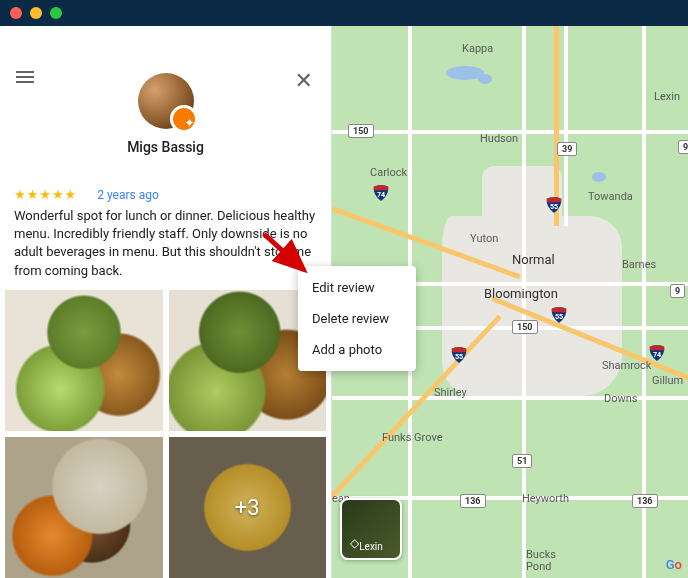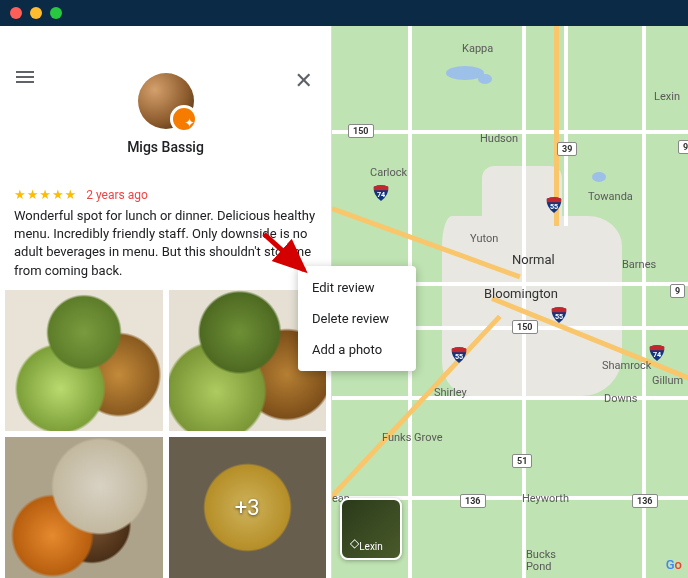--- a/index.html
+++ b/index.html
@@ -16,21 +16,21 @@
   .avatar { width: 56px; height: 56px; border-radius: 50%; background: radial-gradient(circle at 30% 30%, #d4a06c, #8b5a2b 60%, #3a2410); position: relative; margin-top: 26px; }
   .avatar::after { content:""; position:absolute; right:-4px; bottom:-4px; width:22px; height:22px; border-radius:50%; background:#f57c00; border:3px solid #fff; }
   .avatar .star { position:absolute; right:-1px; bottom:-1px; font-size:12px; color:#fff; z-index:2; }
   .profile-name { font-size: 14px; font-weight: 500; color: #202124; margin-top: 10px; }
   .tabs { display: flex; border-bottom: 1px solid #e0e0e0; border-top: 1px solid #e0e0e0; height: 46px; }
   .tab { flex:1; display:flex; align-items:center; justify-content:center; font-size:13px; color:#5f6368; cursor:pointer; position:relative; }
   .tab.active { color:#1a73e8; font-weight:500; }
   .tab.active::after { content:""; position:absolute; bottom:-1px; left:20%; right:20%; height:3px; background:#1a73e8; border-radius:2px 2px 0 0; }
   .review { padding: 8px 14px 10px; }
   .stars { color:#fbbc04; font-size:13px; letter-spacing:1px; }
-  .time-ago { color:#ef4444; font-size:12px; margin-left:5px; }
+  .time-ago { color:#3b82f6; font-size:12px; margin-left:16px; }
   .review-text { font-size:13px; color:#202124; line-height:1.4; margin-top:4px; }
   .photo-grid { flex:1; display:grid; grid-template-columns:1fr 1fr; grid-template-rows:1fr 1fr; gap:6px; padding:0 5px; }
   .photo { position:relative; overflow:hidden; }
   .p1 { background: radial-gradient(circle at 50% 30%, #7a9b3e 0%, #5e7d2a 28%, transparent 30%), radial-gradient(circle at 35% 70%, #b9da6e 0%, #7ea03a 30%, transparent 32%), radial-gradient(circle at 72% 60%, #c38a3a 0%, #8a5a1f 28%, transparent 30%), #e8e3d6; }
   .p2 { background: radial-gradient(circle at 45% 30%, #6e8f35 0%, #4e6a22 30%, transparent 32%), radial-gradient(circle at 30% 72%, #aecb60 0%, #7a9636 32%, transparent 34%), radial-gradient(circle at 75% 60%, #b57f33 0%, #7c4e19 30%, transparent 32%), #e5e0d3; }
   .p3 { background: radial-gradient(circle at 60% 35%, #d8d2c4 0%, #c3b9a0 35%, transparent 37%), radial-gradient(circle at 30% 70%, #e68a2e 0%, #b85f0f 26%, transparent 28%), radial-gradient(circle at 55% 62%, #7a5230 0%, #4a2f17 30%, transparent 32%), #ada28a; }
   .p4 { background: radial-gradient(circle at 50% 50%, #f2d26b 0%, #d6a82f 40%, transparent 42%), radial-gradient(circle at 50% 54%, #f4f0e4 0%, #e6dcc0 16%, transparent 18%), #7a6f5c; }
   .more-overlay { position:absolute; inset:0; display:flex; align-items:center; justify-content:center; color:#fff; font-size:22px; font-weight:400; text-shadow:0 1px 3px rgba(0,0,0,.6); background:rgba(0,0,0,.15); }
   .context-menu { position:absolute; top:240px; left:298px; width:118px; background:#fff; border-radius:4px; box-shadow:0 2px 10px rgba(0,0,0,.25); z-index:30; padding:6px 0; }
   .cm-item { padding:8px 14px; font-size:13px; color:#202124; cursor:pointer; }

